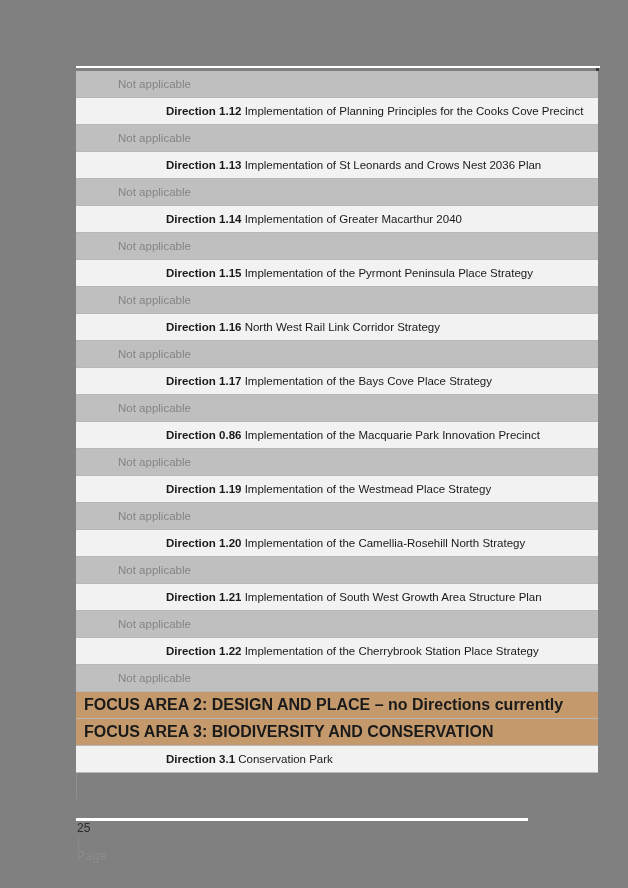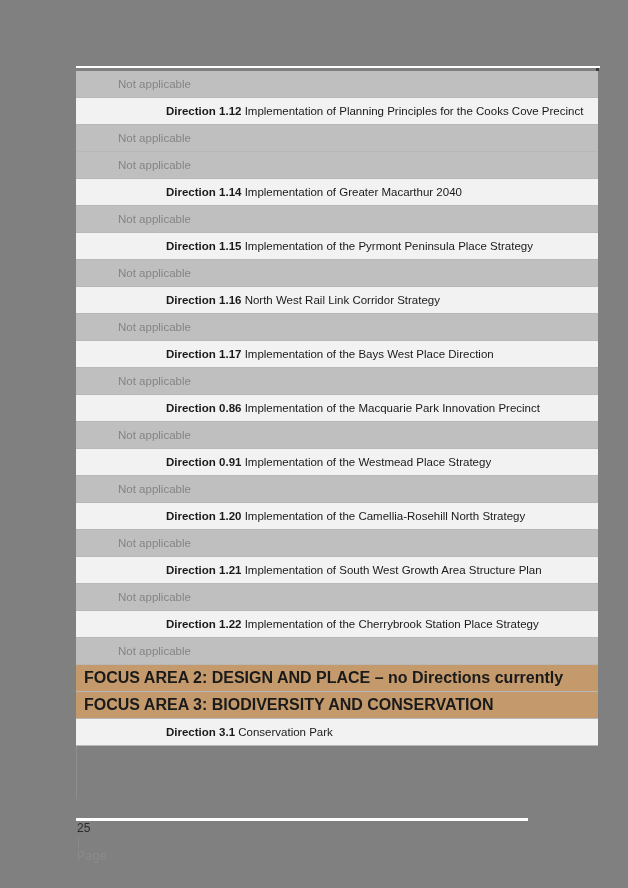--- a/index.html
+++ b/index.html
@@ -139,20 +139,23 @@
   <div class="table" id="table-body">
       <div class="row notapp">
         <div class="cell">Not applicable</div>
       </div>
       <div class="row direction">
         <div class="cell"><span class="dir-label">Direction 1.12</span> <span class="dir-text">Implementation of Planning Principles for the Cooks Cove Precinct</span></div>
       </div>
       <div class="row notapp">
         <div class="cell">Not applicable</div>
       </div>
+      <div class="row direction">
+        <div class="cell"><span class="dir-label">Direction 1.13</span> <span class="dir-text">Implementation of St Leonards and Crows Nest 2036 Plan</span></div>
+      </div>
       <div class="row notapp">
         <div class="cell">Not applicable</div>
       </div>
       <div class="row direction">
         <div class="cell"><span class="dir-label">Direction 1.14</span> <span class="dir-text">Implementation of Greater Macarthur 2040</span></div>
       </div>
       <div class="row notapp">
         <div class="cell">Not applicable</div>
       </div>
       <div class="row direction">
@@ -161,33 +164,33 @@
       <div class="row notapp">
         <div class="cell">Not applicable</div>
       </div>
       <div class="row direction">
         <div class="cell"><span class="dir-label">Direction 1.16</span> <span class="dir-text">North West Rail Link Corridor Strategy</span></div>
       </div>
       <div class="row notapp">
         <div class="cell">Not applicable</div>
       </div>
       <div class="row direction">
-        <div class="cell"><span class="dir-label">Direction 1.17</span> <span class="dir-text">Implementation of the Bays West Place Direction</span></div>
+        <div class="cell"><span class="dir-label">Direction 1.17</span> <span class="dir-text">Implementation of the Bays Cove Place Strategy</span></div>
       </div>
       <div class="row notapp">
         <div class="cell">Not applicable</div>
       </div>
       <div class="row direction">
         <div class="cell"><span class="dir-label">Direction 0.86</span> <span class="dir-text">Implementation of the Macquarie Park Innovation Precinct</span></div>
       </div>
       <div class="row notapp">
         <div class="cell">Not applicable</div>
       </div>
       <div class="row direction">
-        <div class="cell"><span class="dir-label">Direction 0.91</span> <span class="dir-text">Implementation of the Westmead Place Strategy</span></div>
+        <div class="cell"><span class="dir-label">Direction 1.19</span> <span class="dir-text">Implementation of the Westmead Place Strategy</span></div>
       </div>
       <div class="row notapp">
         <div class="cell">Not applicable</div>
       </div>
       <div class="row direction">
         <div class="cell"><span class="dir-label">Direction 1.20</span> <span class="dir-text">Implementation of the Camellia-Rosehill North Strategy</span></div>
       </div>
       <div class="row notapp">
         <div class="cell">Not applicable</div>
       </div>

